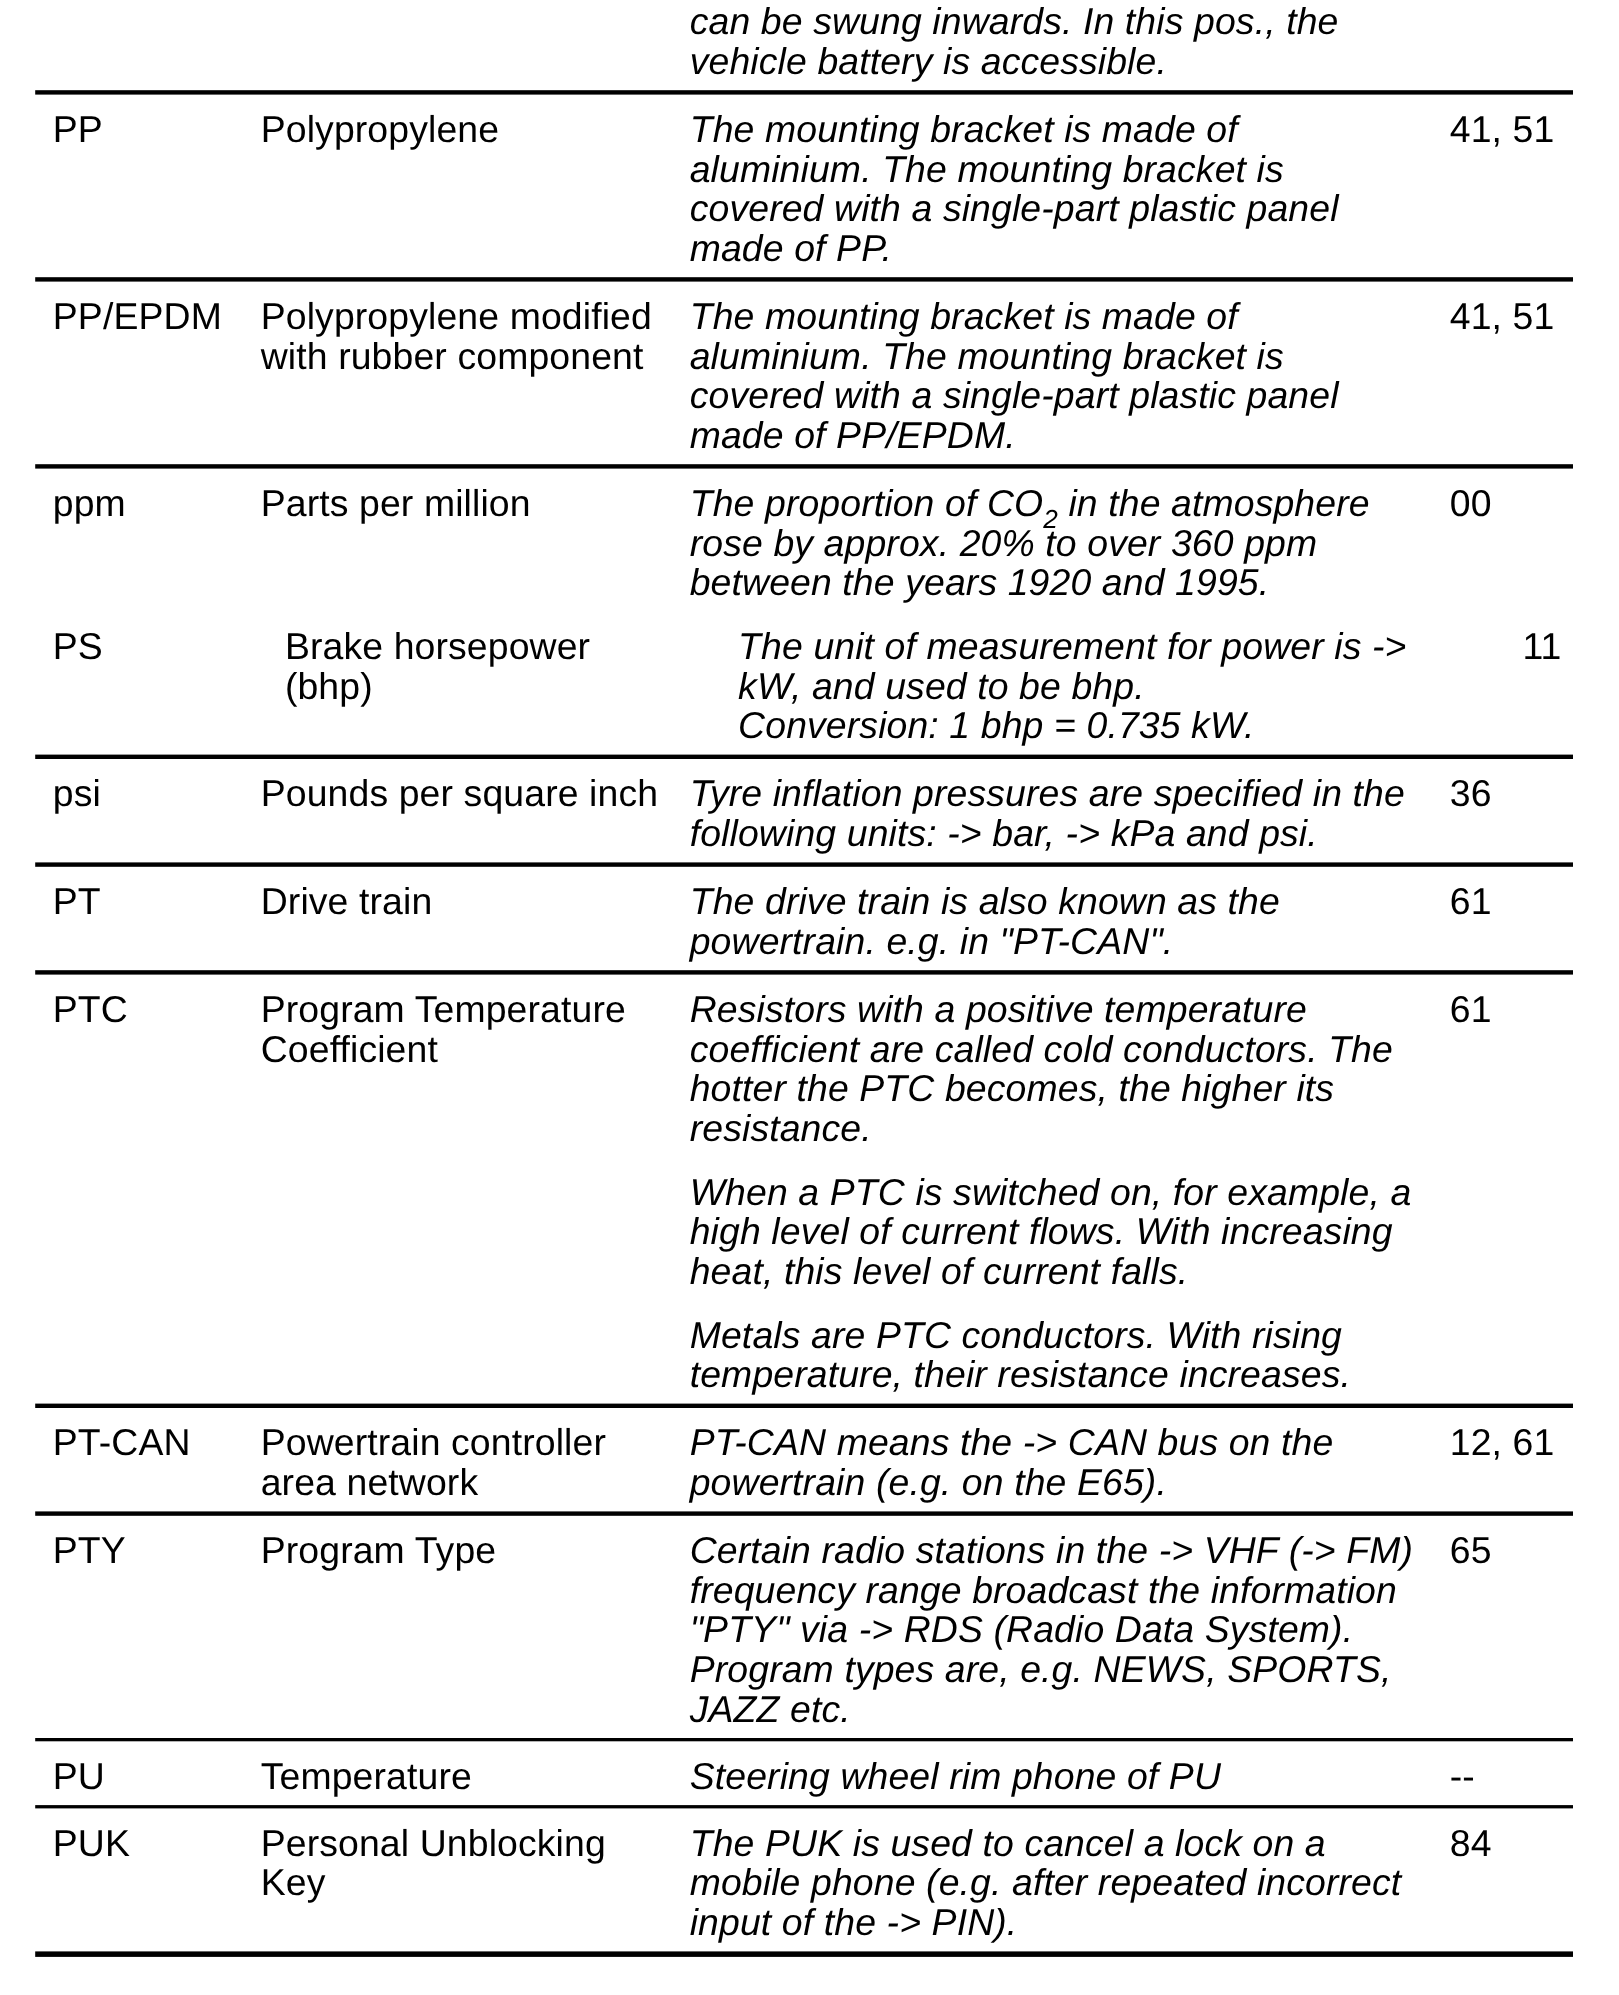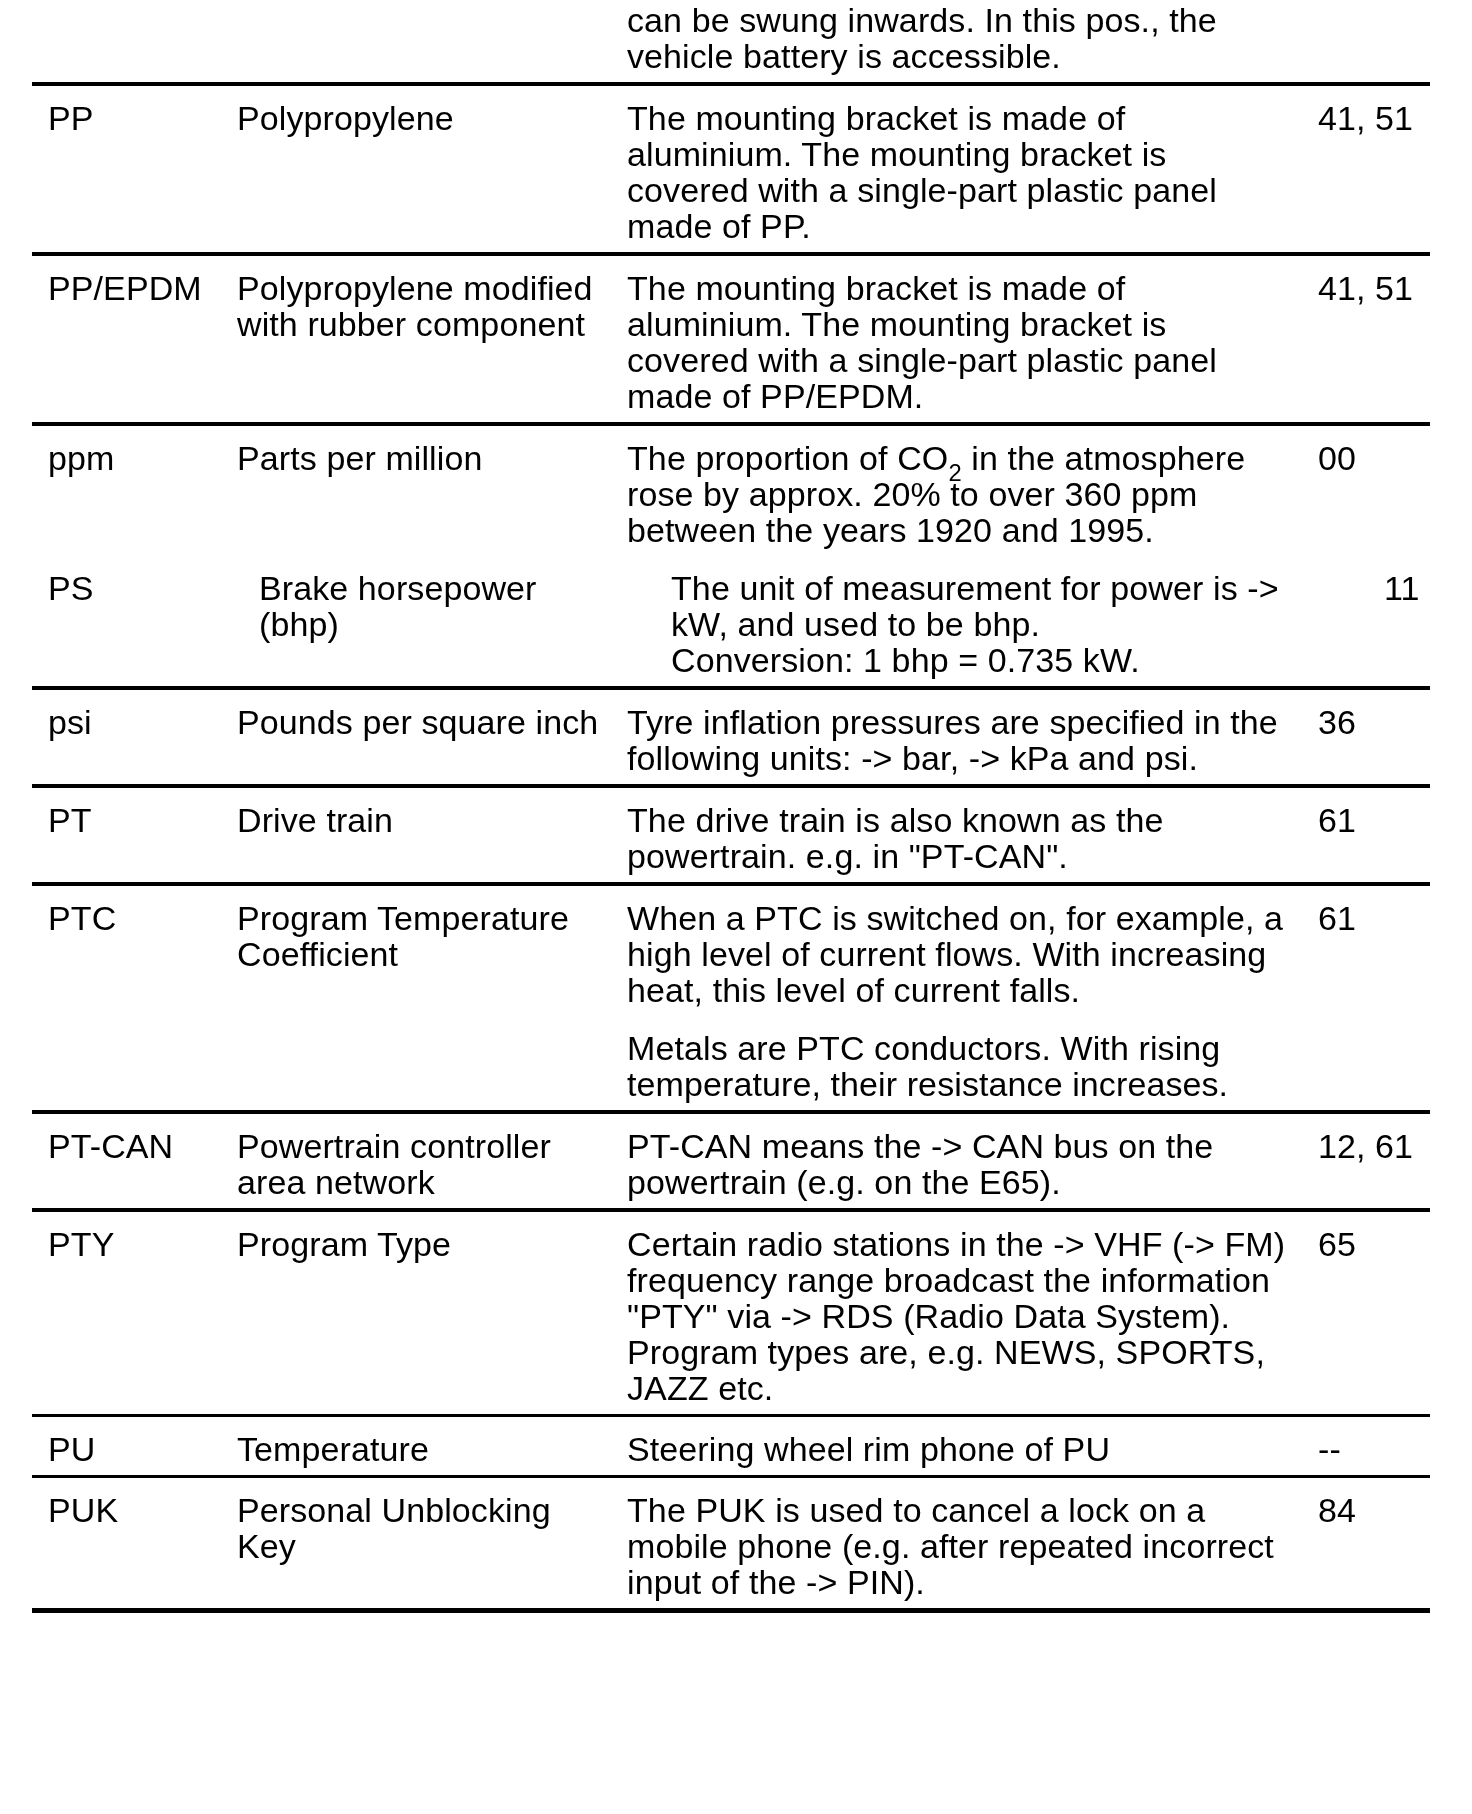--- a/index.html
+++ b/index.html
@@ -32,20 +32,21 @@
     padding-top: 2px;
   }
   .cell {
     font-size: 34px;
     line-height: 36px;
     white-space: pre-line;
     letter-spacing: 0.1px;
   }
   .desc p {
     margin: 0;
+    font-style: italic;
   }
   .desc p + p {
     margin-top: 22px;
   }
   .sub {
     font-size: 70%;
     vertical-align: -0.45em;
     line-height: 0;
   }
 </style>
@@ -107,21 +108,24 @@
     <div class="cell abbr">PT</div>
     <div class="cell term">Drive train</div>
     <div class="cell desc"><p>The drive train is also known as the
 powertrain. e.g. in  "PT-CAN".</p></div>
     <div class="cell pages">61</div>
   </div>
     <div class="row" style="border-bottom: 4px solid rgb(0, 0, 0);">
     <div class="cell abbr">PTC</div>
     <div class="cell term">Program Temperature
 Coefficient</div>
-    <div class="cell desc"><p>When a PTC is switched on, for example, a
+    <div class="cell desc"><p>Resistors with a positive temperature
+coefficient are called cold conductors. The
+hotter the PTC becomes, the higher its
+resistance.</p><p>When a PTC is switched on, for example, a
 high level of current flows. With increasing
 heat, this level of current falls.</p><p>Metals are PTC conductors. With rising
 temperature, their resistance increases.</p></div>
     <div class="cell pages">61</div>
   </div>
     <div class="row" style="border-bottom: 4px solid rgb(0, 0, 0);">
     <div class="cell abbr">PT-CAN</div>
     <div class="cell term">Powertrain controller
 area network</div>
     <div class="cell desc"><p>PT-CAN means the -&gt; CAN bus on the

